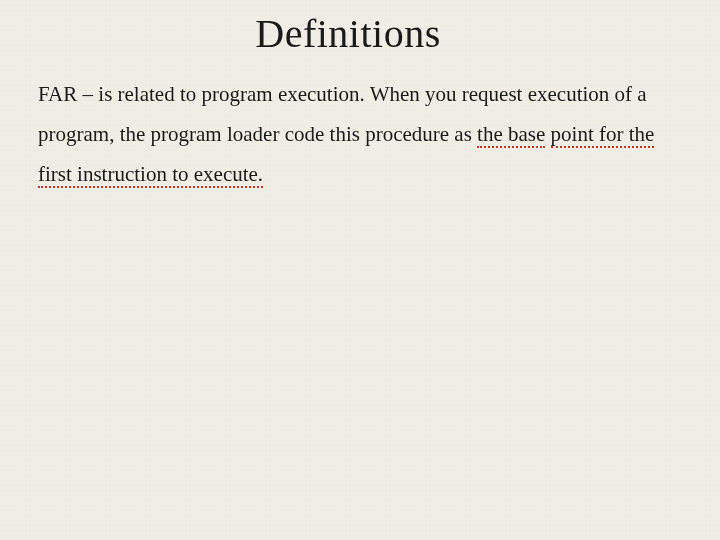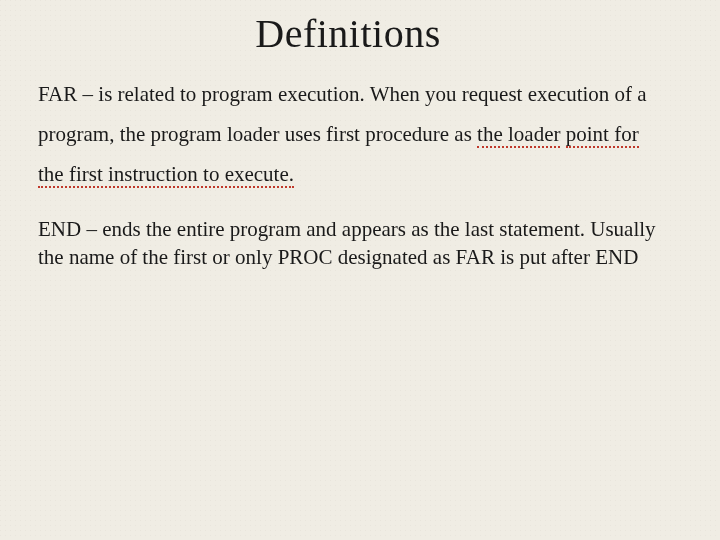--- a/index.html
+++ b/index.html
@@ -47,20 +47,19 @@
   }
 </style>
 </head>
 <body>
 
 <div class="slide">
 
   <h1 class="title">Definitions</h1>
 
   <p class="para spaced">
-    <span>FAR – is related to program execution. When you request execution of a program, the program loader uses first procedure as </span><span class="err">the loader</span><span> </span><span class="err">point for the first instruction to execute.</span><span></span>
+    <span>FAR – is related to program execution. When you request execution of a program, the program loader code this procedure as </span><span class="err">the base</span><span> </span><span class="err">point for the first instruction to execute.</span><span></span>
   </p>
 
 
 
-  <p class="para">END – ends the entire program and appears as the last statement. Usually the name of the first or only PROC designated as FAR is put after END</p>
 
 </div>
 
 </body></html>

